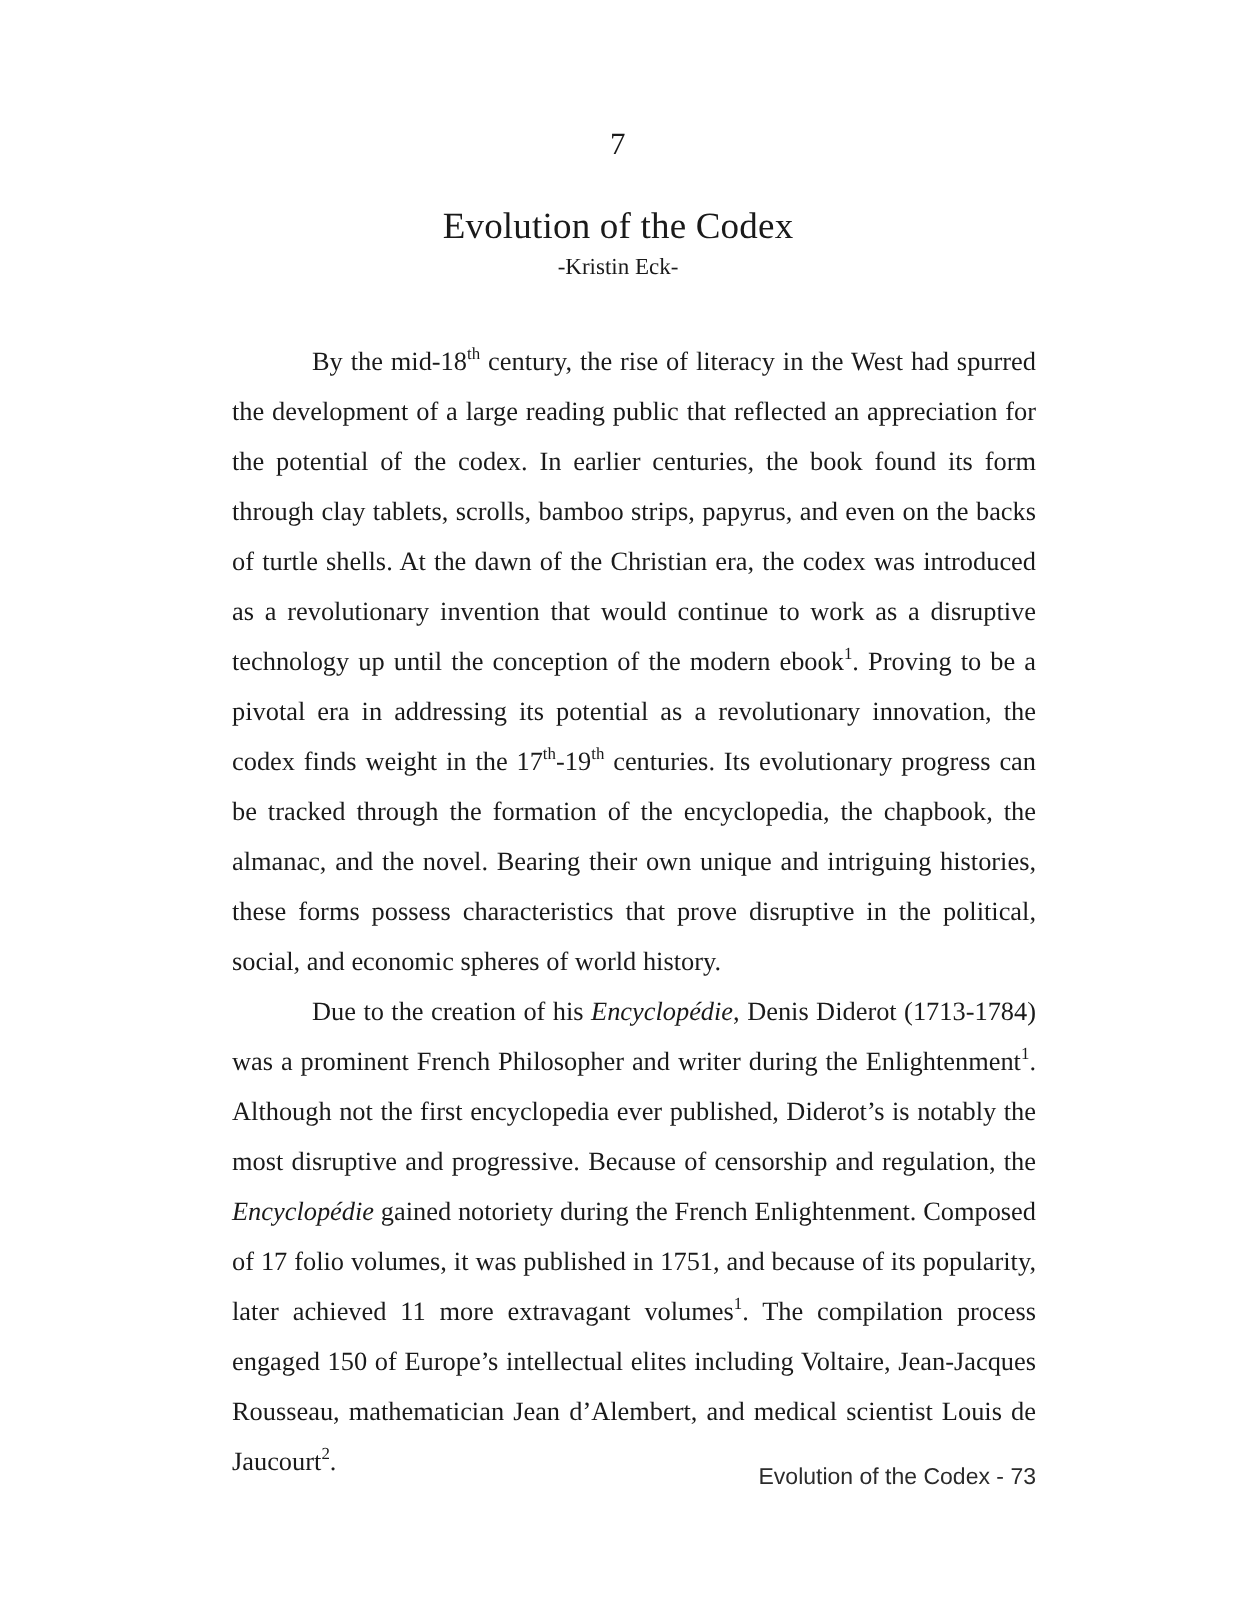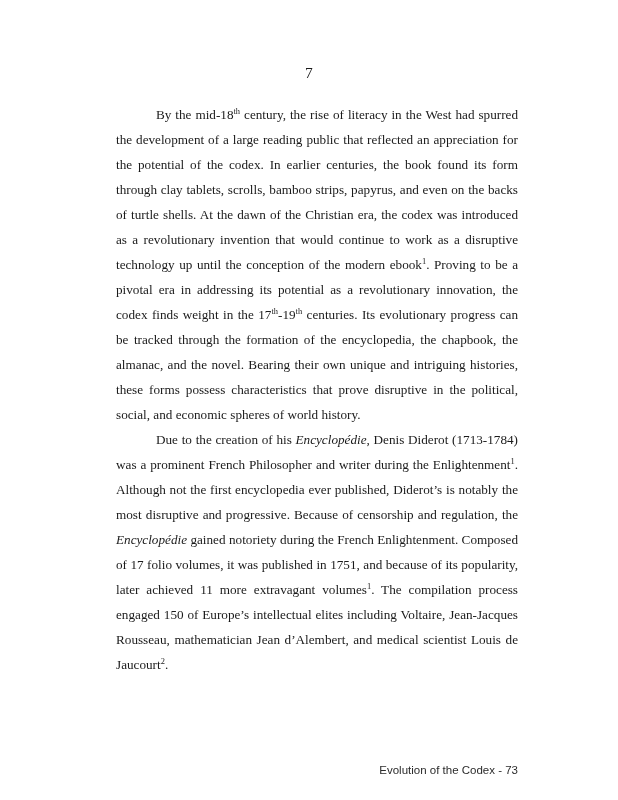--- a/index.html
+++ b/index.html
@@ -68,39 +68,41 @@
   sup {
     font-size: 0.64em;
     vertical-align: super;
     line-height: 0;
   }
   em.work-title {
   }
   .footer {
     position: absolute;
     left: 100px;
-    top: 762px;
+    top: 731px;
     width: 418px;
     text-align: right;
     font-family: "Liberation Sans", "DejaVu Sans", sans-serif;
     font-size: 11.5px;
     line-height: 16px;
     color: #2b2b2b;
   }
 </style>
 </head>
 <body>
 
 <div class="page">
 
   <div class="content">
 
     <div class="chapter-number">7</div>
 
+    <h1 class="doc-title">Evolution of the Codex</h1>
 
+    <div class="byline">-Kristin Eck-</div>
 
     <p class="body-par"><span>By the mid-18</span><sup>th</sup><span> century, the rise of literacy in the West had spurred the development of a large reading public that reflected an appreciation for the potential of the codex. In earlier centuries, the book found its form through clay tablets, scrolls, bamboo strips, papyrus, and even on the backs of turtle shells. At the dawn of the Christian era, the codex was introduced as a revolutionary invention that would continue to work as a disruptive technology up until the conception of the modern ebook</span><sup>1</sup><span>. Proving to be a pivotal era in addressing its potential as a revolutionary innovation, the codex finds weight in the 17</span><sup>th</sup><span>-19</span><sup>th</sup><span> centuries. Its evolutionary progress can be tracked through the formation of the encyclopedia, the chapbook, the almanac, and the novel. Bearing their own unique and intriguing histories, these forms possess characteristics that prove disruptive in the political, social, and economic spheres of world history.</span></p>
 
 
     <p class="body-par"><span>Due to the creation of his </span><em class="work-title">Encyclopédie</em><span>, Denis Diderot (1713-1784) was a prominent French Philosopher and writer during the Enlightenment</span><sup>1</sup><span>. Although not the first encyclopedia ever published, Diderot’s is notably the most disruptive and progressive. Because of censorship and regulation, the </span><em class="work-title">Encyclopédie</em><span> gained notoriety during the French Enlightenment. Composed of 17 folio volumes, it was published in 1751, and because of its popularity, later achieved 11 more extravagant volumes</span><sup>1</sup><span>. The compilation process engaged 150 of Europe’s intellectual elites including Voltaire, Jean-Jacques Rousseau, mathematician Jean d’Alembert, and medical scientist Louis de Jaucourt</span><sup>2</sup><span>.</span></p>
 
   </div>
 
   <div class="footer">Evolution of the Codex - 73</div>
 

